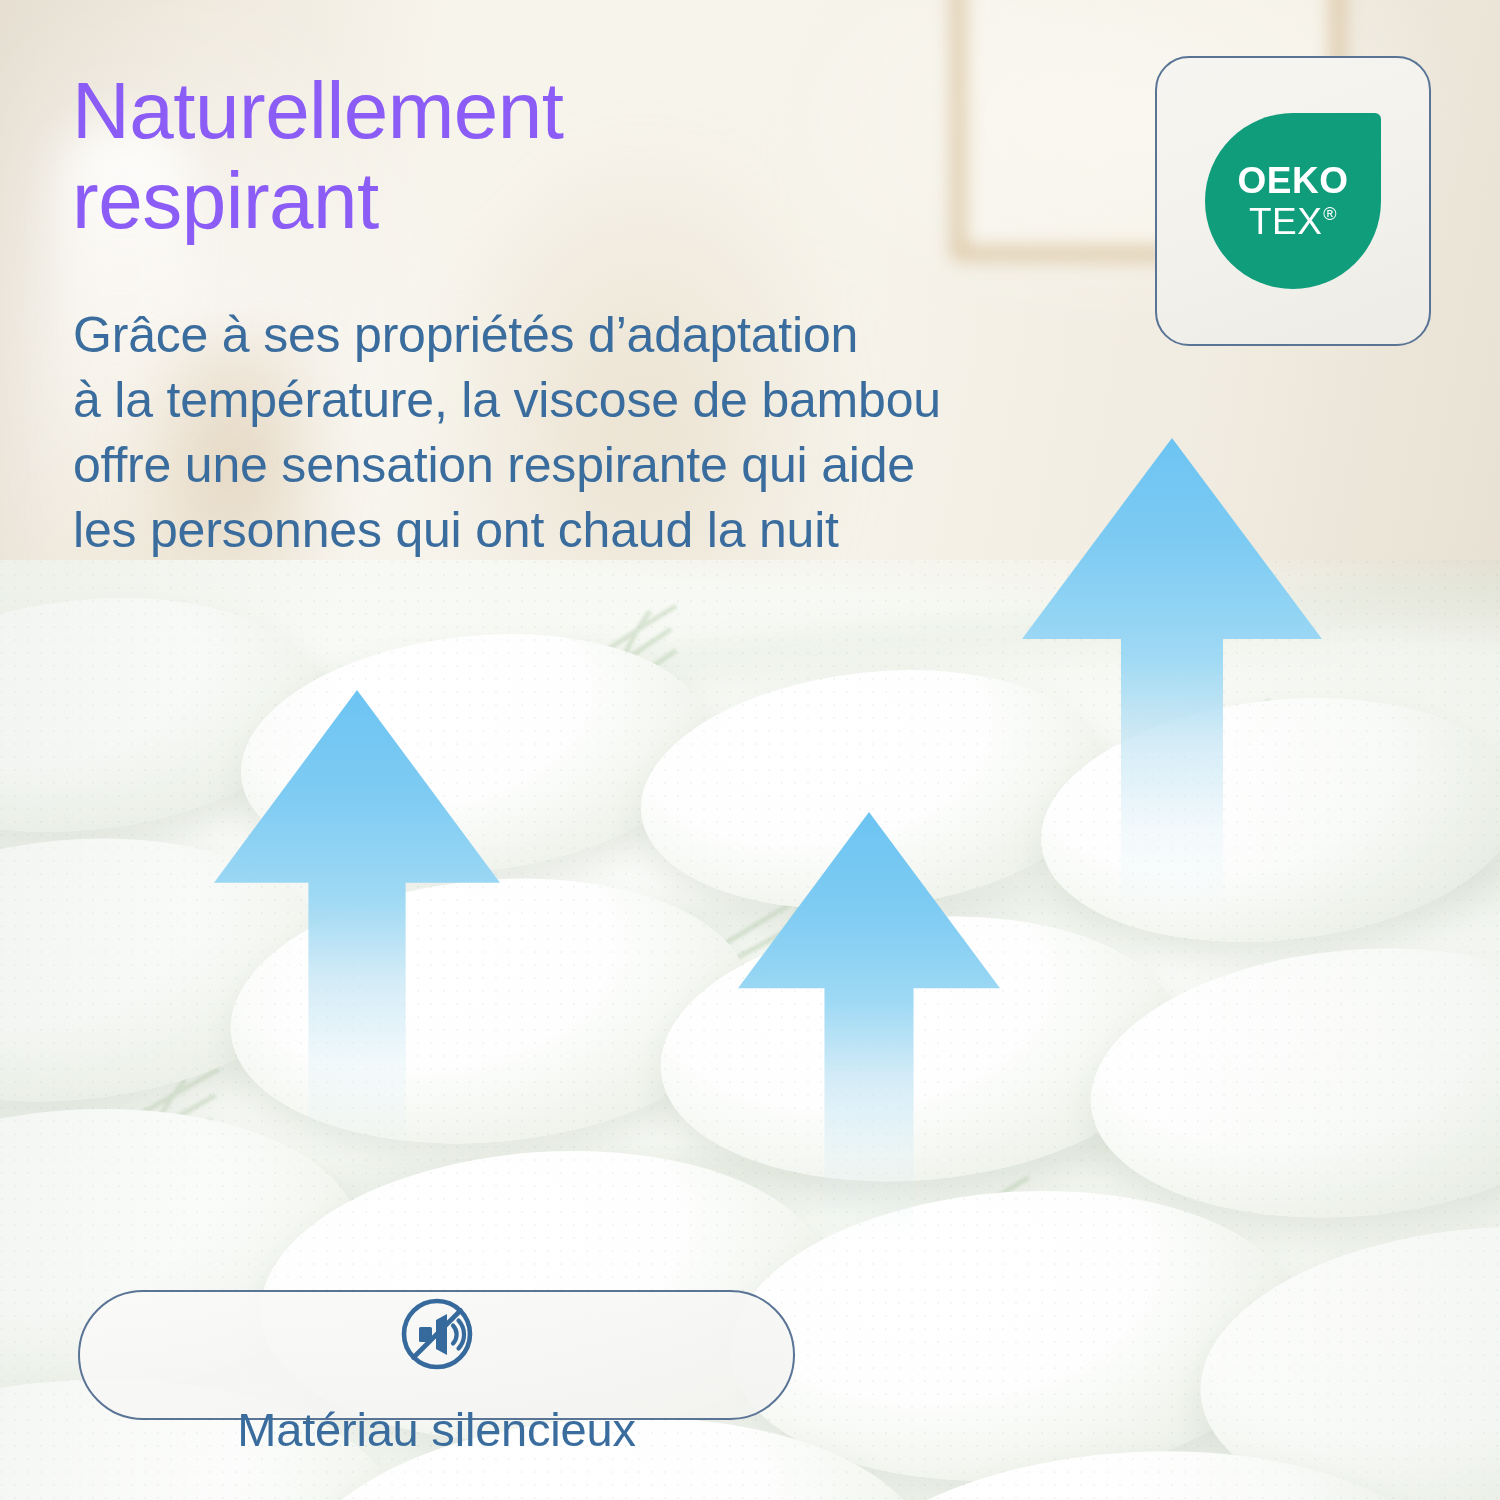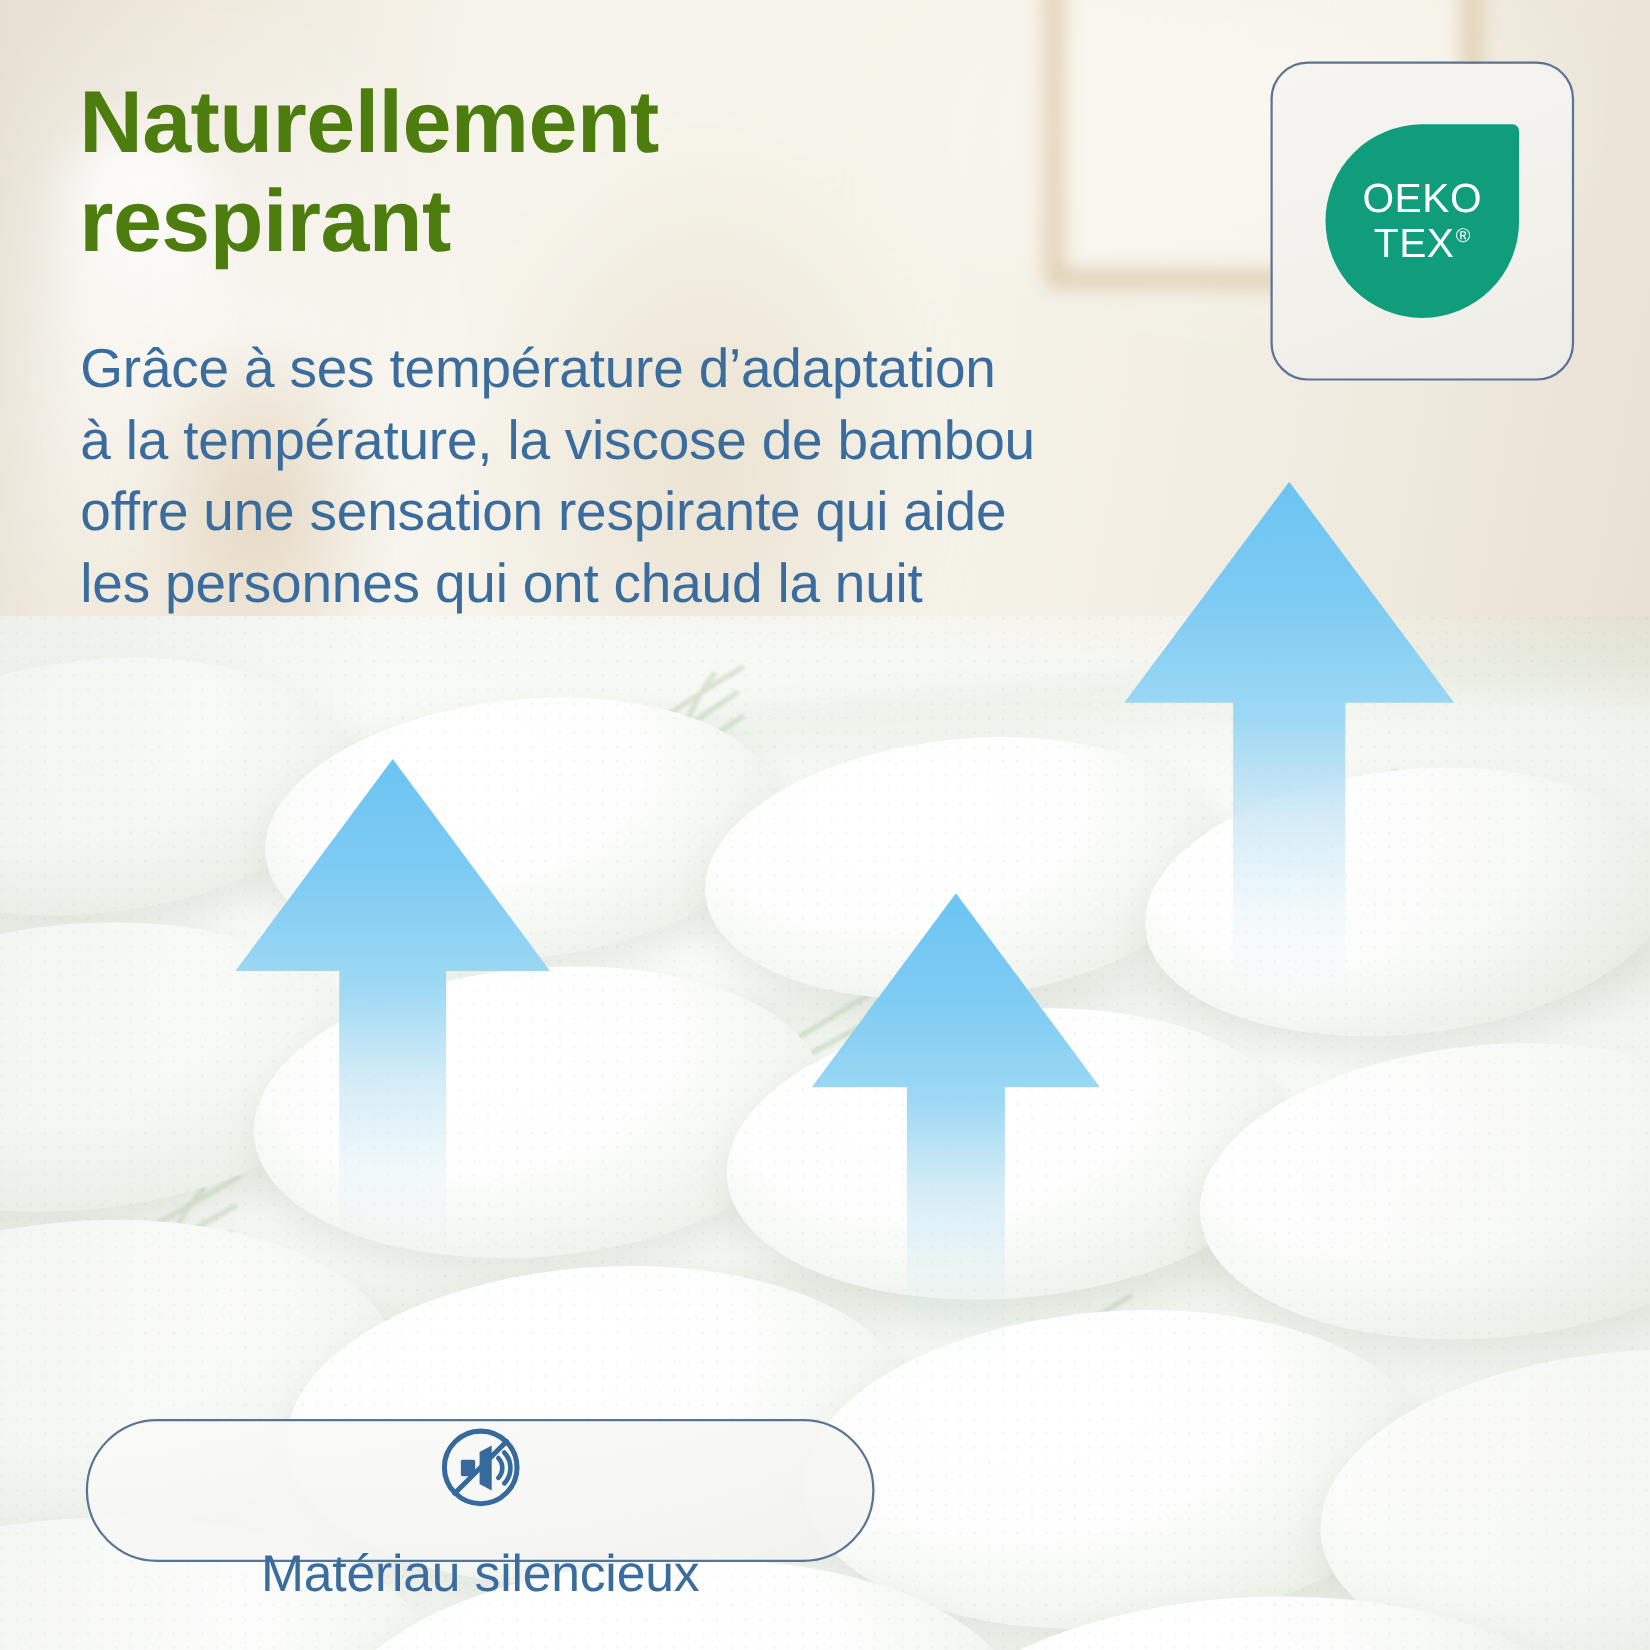--- a/index.html
+++ b/index.html
@@ -108,22 +108,22 @@
         rgba(230,243,250,.04) 96%,
         rgba(255,255,255,0) 100%);
   }
 
   
   .headline {
     position:absolute; left:72px; top:66px;
     width:760px;
     font-size:80px;
     line-height:1.12;
-    font-weight:700;
-    color:#4d7c0f;
+    font-weight:400;
+    color:#8b5cf6;
     letter-spacing:-0.5px;
   }
   .body-copy {
     position:absolute; left:73px; top:303px;
     width:1060px;
     font-size:50px;
     line-height:1.30;
     font-weight:400;
     color:#3a6d9e;
     letter-spacing:-0.2px;
@@ -143,21 +143,21 @@
     position:relative;
     width:176px; height:176px;
     background:#0f9d7c;
     
     border-radius:88px 6px 88px 88px;
     display:flex; flex-direction:column;
     align-items:center; justify-content:center;
     color:#ffffff;
   }
   .oeko-l1 {
-    font-size:37px; font-weight:400; letter-spacing:0.5px; line-height:1;
+    font-size:37px; font-weight:700; letter-spacing:0.5px; line-height:1;
     margin-bottom:4px;
     text-align:center;
   }
   .oeko-l2 {
     font-size:37px; font-weight:400; letter-spacing:0.5px; line-height:1;
     display:flex; align-items:flex-start;
   }
   .oeko-reg { font-size:18px; line-height:1; margin-top:2px; margin-left:1px; }
 
   
@@ -280,21 +280,21 @@
   <div class="fabric-dots"></div>
   <div class="mattress-shade"></div>
 
   <div class="arrow" style="left:214px;  top:690px; width:286px; height:470px;"></div>
   <div class="arrow" style="left:738px;  top:812px; width:262px; height:430px;"></div>
   <div class="arrow" style="left:1022px; top:438px; width:300px; height:490px;"></div>
 
   <h1 class="headline">Naturellement respirant</h1>
 
   <div class="body-copy">
-    <span class="ln">Grâce à ses température d’adaptation</span>
+    <span class="ln">Grâce à ses propriétés d’adaptation</span>
     <span class="ln">à la température, la viscose de bambou</span>
     <span class="ln">offre une sensation respirante qui aide</span>
     <span class="ln">les personnes qui ont chaud la nuit</span>
   </div>
 
   <div class="oeko-badge">
     <div class="oeko-drop">
       <div class="oeko-l1">OEKO</div>
       <div class="oeko-l2">
         <span>TEX</span>

